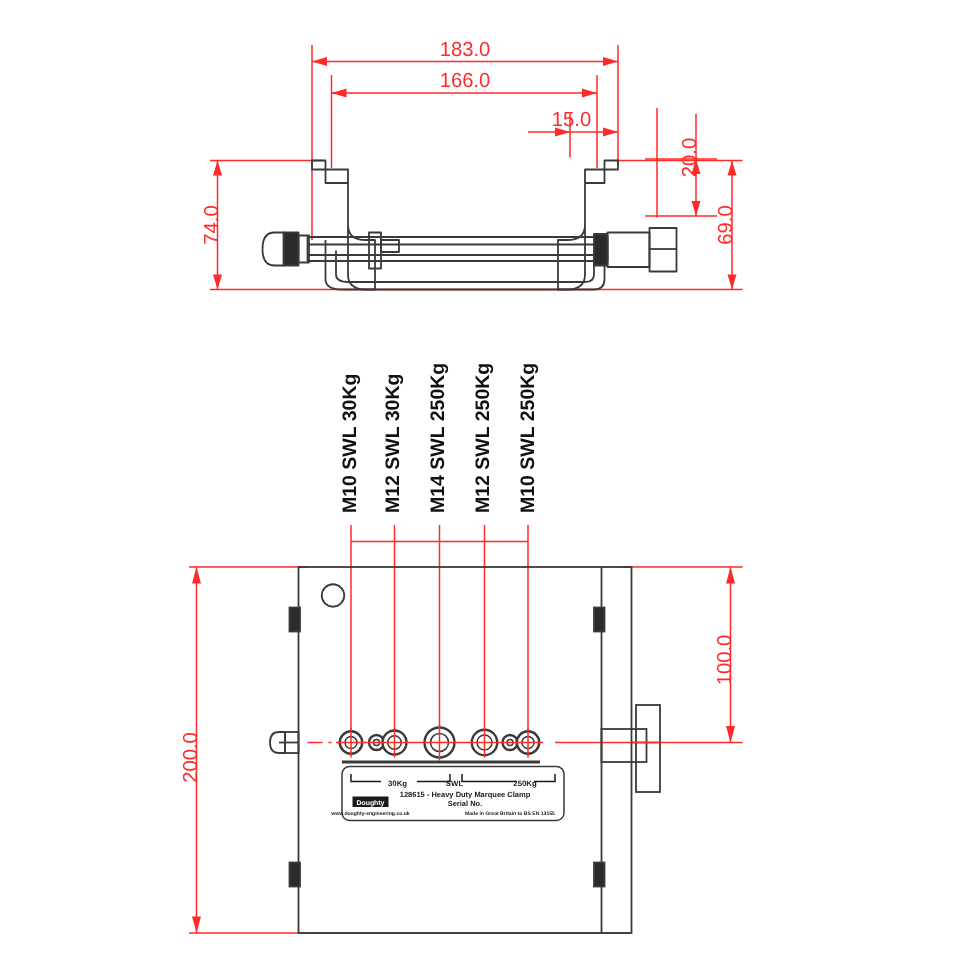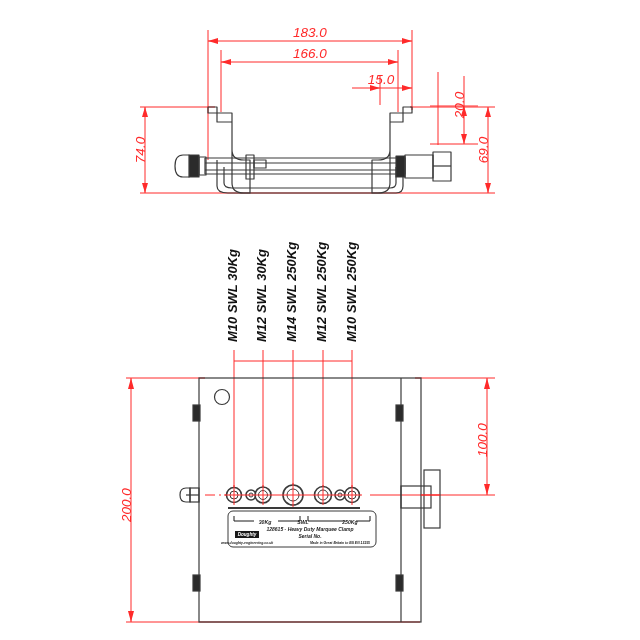--- a/index.html
+++ b/index.html
@@ -1,17 +1,17 @@
 <!DOCTYPE html>
 <html><head>
 <meta charset="utf-8">
 <style>
   html,body{margin:0;padding:0;background:#ffffff;}
   body{width:640px;height:640px;font-family:"Liberation Sans",sans-serif;overflow:hidden;}
-  #stage{position:relative;width:640px;height:640px;background:#fff;font-style:italic;}
+  #stage{position:relative;width:640px;height:640px;background:#fff;}
   svg{display:block;}
   .dimtext{fill:#ff2a2a;font-family:"Liberation Sans",sans-serif;font-size:13.5px;font-weight:400;}
   .dimtext-v{fill:#ff2a2a;font-family:"Liberation Sans",sans-serif;font-size:13.5px;}
   .balloontext{fill:#111;font-family:"Liberation Sans",sans-serif;font-size:13px;font-weight:600;}
   .plate-t{fill:#1a1a1a;font-family:"Liberation Sans",sans-serif;font-weight:700;}
 </style>
 </head>
 <body>
 
 <div id="stage">

